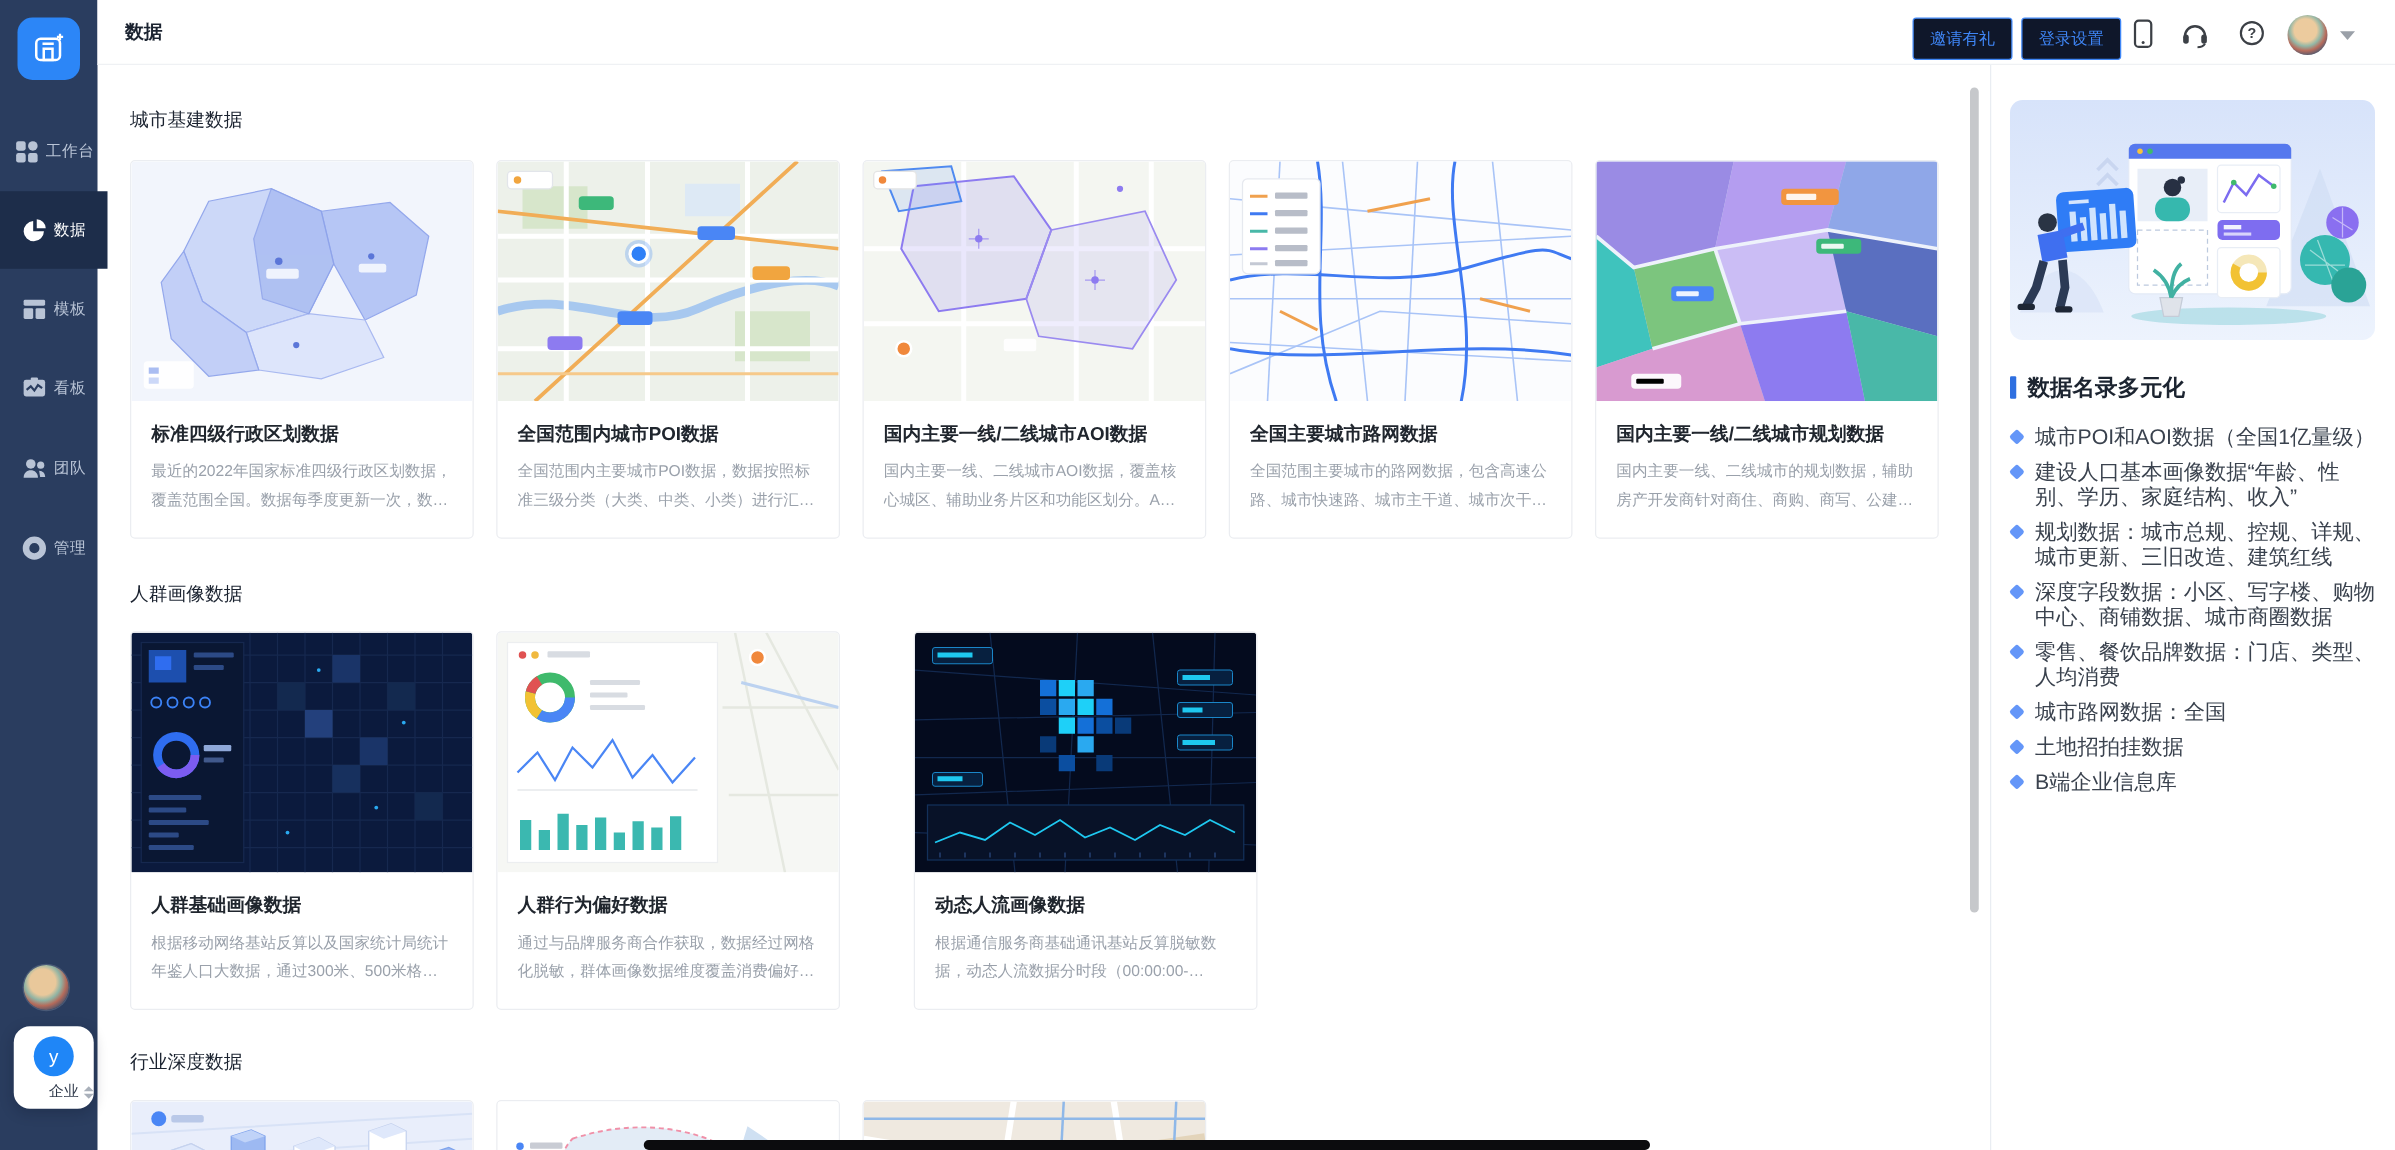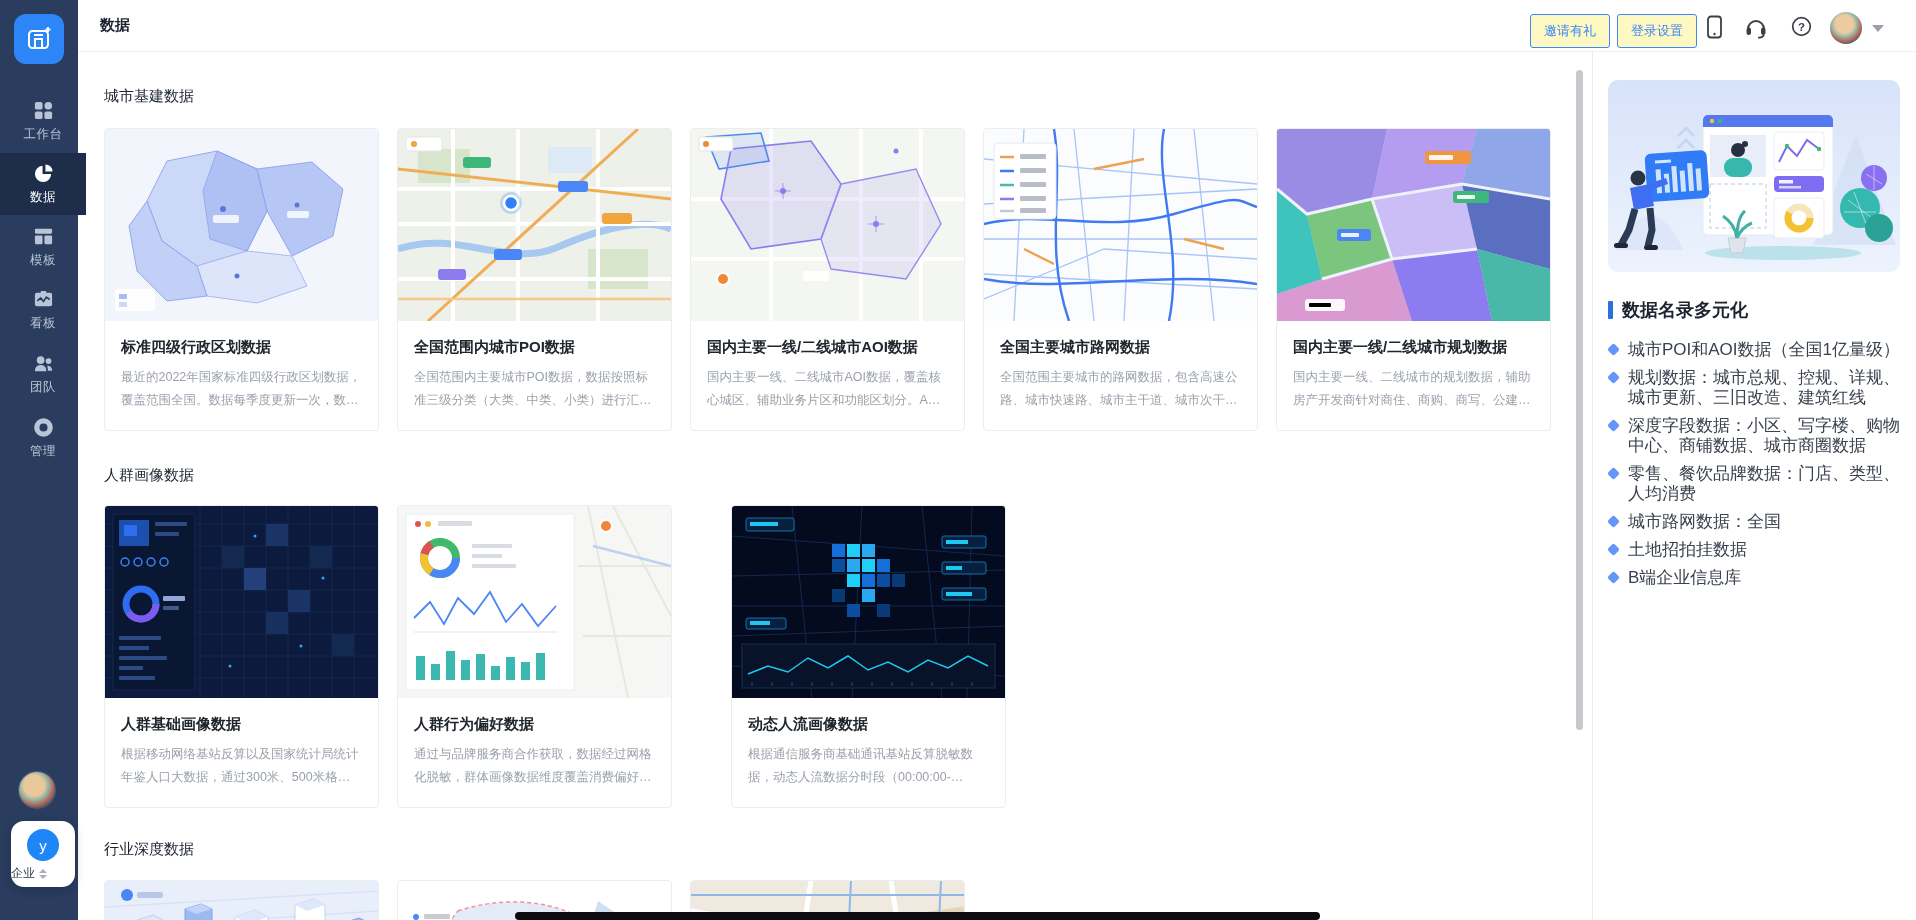--- a/index.html
+++ b/index.html
@@ -3,37 +3,37 @@
 <meta charset="utf-8">
 <style>
   *{margin:0;padding:0;box-sizing:border-box}
   html,body{width:1916px;height:920px;overflow:hidden;font-family:"Liberation Sans","DejaVu Sans",sans-serif;background:#fff}
   .canvas{position:relative;width:1916px;height:920px;overflow:hidden;background:#fff}
   svg{display:block}
 
   
   .sidebar{position:absolute;left:0;top:0;width:78px;height:920px;background:#2a3d5f}
   .logo{position:absolute;left:14px;top:14px;width:50px;height:50px;border-radius:12px;background:#2c86f7;display:flex;align-items:center;justify-content:center;cursor:pointer}
-  .nav-item{position:absolute;left:0;width:86px;height:62px;display:flex;flex-direction:column;align-items:center;justify-content:center;gap:5px;color:#b9c4d6;cursor:pointer}
+  .nav-item{position:absolute;left:0;width:86px;height:62px;display:flex;flex-direction:row;align-items:center;justify-content:center;gap:5px;color:#b9c4d6;cursor:pointer}
   .nav-item.active{background:#1d2d4a;color:#fff}
   .nav-label{font-size:12.5px;letter-spacing:.5px}
   .user-photo{position:absolute;left:19px;top:772px;width:36px;height:36px;border-radius:50%;cursor:pointer;
     background:radial-gradient(circle at 42% 38%,#e9c89b 0 34%,#8fb4a4 48%,#b46a5a 62%,#46536b 78%);box-shadow:0 0 0 1px rgba(255,255,255,.15)}
   .org-card{position:absolute;left:11px;top:821px;width:64px;height:66px;background:#fff;border-radius:13px;box-shadow:0 3px 10px rgba(10,20,40,.25);cursor:pointer}
   .org-circle{position:absolute;left:16px;top:8px;width:32px;height:32px;border-radius:50%;background:#1f86f7;color:#fff;font-size:15px;display:flex;align-items:center;justify-content:center}
-  .org-label-row{position:absolute;left:0;top:44px;width:64px;display:flex;align-items:center;justify-content:flex-start;gap:4px}
+  .org-label-row{position:absolute;left:0;top:44px;width:64px;display:flex;align-items:center;justify-content:flex-end;gap:4px}
   .org-label{font-size:12px;color:#303a4b}
   .sorter{display:flex;flex-direction:column;gap:2px}
   .tri-up{width:0;height:0;border-left:4px solid transparent;border-right:4px solid transparent;border-bottom:4px solid #a9b0ba}
   .tri-down{width:0;height:0;border-left:4px solid transparent;border-right:4px solid transparent;border-top:4px solid #a9b0ba}
 
   
   .header{position:absolute;left:78px;top:0;width:1838px;height:52px;background:#fff;border-bottom:1px solid #eff1f4}
   .header-title{position:absolute;left:100px;top:16px;font-size:15px;font-weight:bold;color:#1b2330}
-  .ghost-btn{position:absolute;top:14px;height:27px;padding:16px 13px;border:1px solid #3f86f6;color:#3f86f6;font-size:13px;border-radius:3px;background:#fef9c3;cursor:pointer;display:flex;align-items:center}
+  .ghost-btn{position:absolute;top:14px;height:27px;padding:16px 13px;border:1px solid #3f86f6;color:#3f86f6;font-size:13px;border-radius:3px;background:#0f172a;cursor:pointer;display:flex;align-items:center}
   .hicon{position:absolute;cursor:pointer;color:#3c4046}
   .header-avatar{position:absolute;left:1830px;top:12px;width:32px;height:32px;border-radius:50%;cursor:pointer;
     background:radial-gradient(circle at 45% 38%,#eccb9e 0 34%,#93b7a6 48%,#b86c5c 62%,#4a5870 78%)}
   .caret{position:absolute;left:1872px;top:25px;width:0;height:0;border-left:6px solid transparent;border-right:6px solid transparent;border-top:7px solid #9aa0a8;cursor:pointer}
 
   
   .section-heading{position:absolute;font-size:15px;font-weight:normal;color:#1b2330}
   .card{position:absolute;width:275px;height:303px;background:#fff;border:1px solid #ebedf1;border-radius:4px;overflow:hidden;cursor:pointer}
   .thumb{width:273px;height:192px;overflow:hidden}
   .card-title{margin:17px 16px 0;font-size:15px;font-weight:bold;color:#20262e;white-space:nowrap;overflow:hidden}
@@ -625,20 +625,24 @@
       <span class="heading-text">数据名录多元化</span>
     </div>
 
     <div class="bullets">
       <div class="bullet">
           <span class="diamond"></span>
           <span>城市POI和AOI数据（全国1亿量级）</span>
         </div>
       <div class="bullet">
           <span class="diamond"></span>
+          <span>建设人口基本画像数据“年龄、性别、学历、家庭结构、收入”</span>
+        </div>
+      <div class="bullet">
+          <span class="diamond"></span>
           <span>规划数据：城市总规、控规、详规、城市更新、三旧改造、建筑红线</span>
         </div>
       <div class="bullet">
           <span class="diamond"></span>
           <span>深度字段数据：小区、写字楼、购物中心、商铺数据、城市商圈数据</span>
         </div>
       <div class="bullet">
           <span class="diamond"></span>
           <span>零售、餐饮品牌数据：门店、类型、人均消费</span>
         </div>

